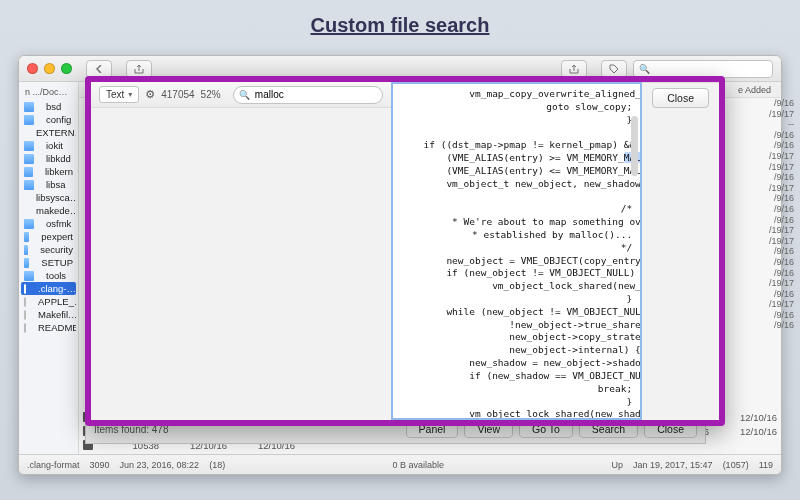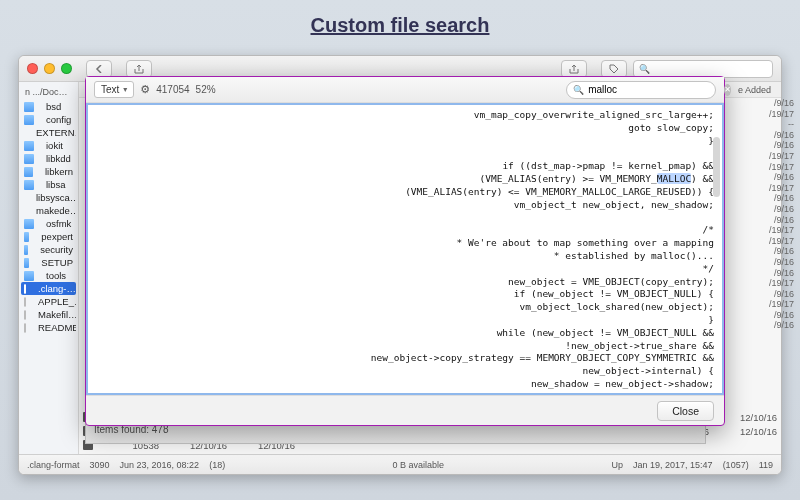--- a/index.html
+++ b/index.html
@@ -38,21 +38,21 @@
   .row { display:flex; height:14px; align-items:center; font-size:9.5px; padding:0 4px; gap:6px;}
   .row .ic{width:10px;height:10px;background:#555;border-radius:1px;}
   .row .nm{flex:1;white-space:nowrap;overflow:hidden;text-overflow:ellipsis;}
   .row .c{width:60px;text-align:right;color:#555;}
   .row .d{width:62px;text-align:right;color:#555;}
 
   .statusbar { height:20px; border-top:1px solid #cfcfcf; background:linear-gradient(#f5f5f5,#e8e8e8); display:flex; align-items:center; font-size:9px; color:#555; padding:0 8px; gap:10px; border-radius:0 0 6px 6px;}
   .statusbar .sbm{flex:1; text-align:center;}
 
   
-  .panel { position:absolute; left:85px; top:76px; width:640px; height:350px; background:#f2f2f2; border:1px solid #a21caf; border-radius:4px; box-shadow:0 8px 24px rgba(0,0,0,.35); display:flex; flex-direction:column; }
+  .panel { position:absolute; left:85px; top:76px; width:640px; height:350px; background:#f2f2f2; border:6px solid #a21caf; border-radius:4px; box-shadow:0 8px 24px rgba(0,0,0,.35); display:flex; flex-direction:row; }
   .p-toolbar { height:26px; display:flex; align-items:center; padding:0 8px; gap:6px; border-bottom:1px solid #ddd; background:linear-gradient(#f8f8f8,#ececec); }
   .seg { display:flex; align-items:center; gap:4px; font-size:10px; color:#333; border:1px solid #c3c3c3; border-radius:3px; background:#fff; padding:1px 6px; height:17px;}
   .caret{font-size:8px;color:#666;}
   .gear{font-size:11px;color:#555;}
   .p-stat{font-size:10px;color:#555;}
   .p-toolbar .flex{flex:1;}
   .p-search{display:flex;align-items:center;gap:4px;border:1px solid #c3c3c3;border-radius:10px;background:#fff;padding:1px 6px 1px 6px;height:18px;width:150px;}
   .p-search input{border:0;outline:0;font-size:10px;flex:1;background:transparent;}
   .clr{width:12px;height:12px;border-radius:50%;background:#bbb;color:#fff;display:flex;align-items:center;justify-content:center;font-size:8px;line-height:1;}
 
@@ -279,20 +279,21 @@
         <span class="p">./security/</span>
         <span class="f">mac_audit.c</span>
         <span class="sz">10538</span>
         <span class="dt">7/1/15</span>
       </div>
     </div>
 </div>
 <div class="results-bar">
   <span class="lbl">Items found: 478</span>
   <span class="flex"></span>
+  <span id="resbtns"><span class="btn" style="margin-left: 6px;">Panel</span><span class="btn" style="margin-left: 6px;">View</span><span class="btn" style="margin-left: 6px;">Go To</span><span class="btn" style="margin-left: 6px;">Search</span><span class="btn" style="margin-left: 6px;">Close</span></span>
 </div>
 
 <div class="panel">
   <div class="p-toolbar">
     <span class="seg">
       <span>Text</span>
       <span class="caret">▾</span>
     </span>
     <span class="gear">⚙</span>
     <span class="p-stat">417054</span>

